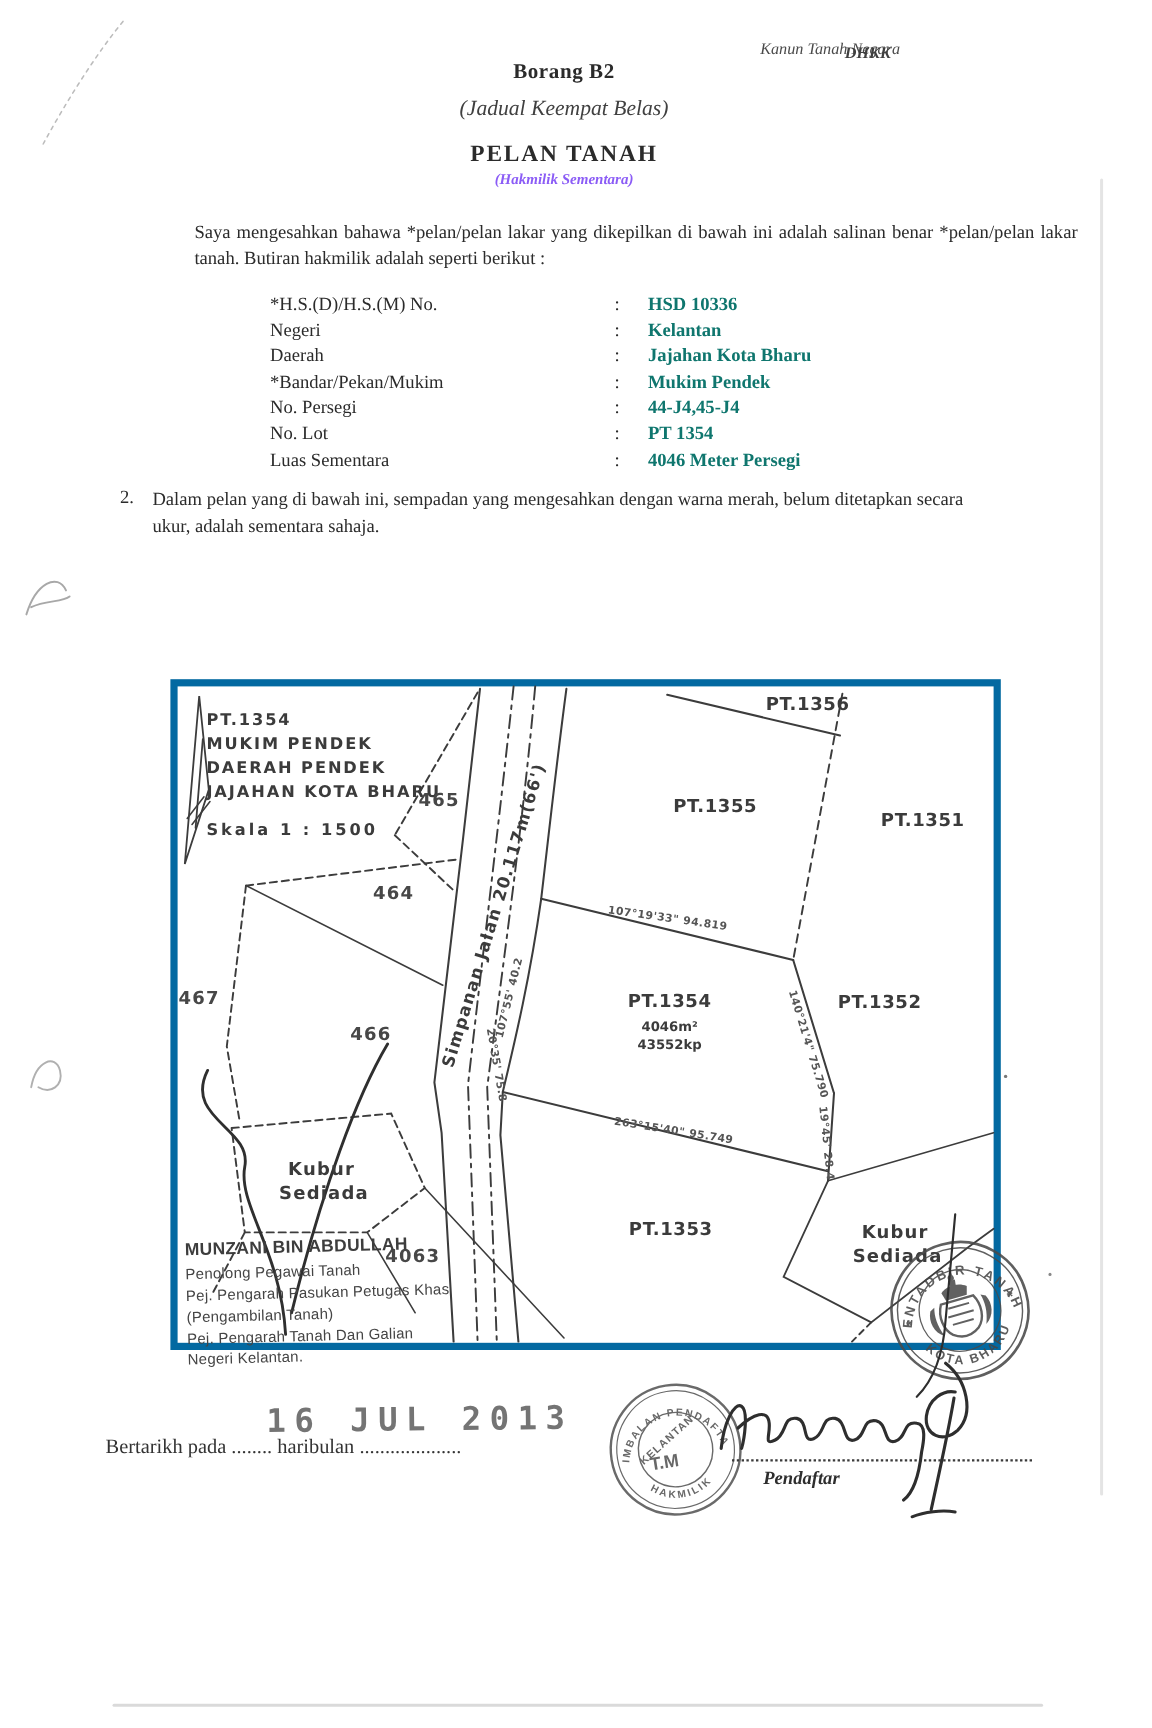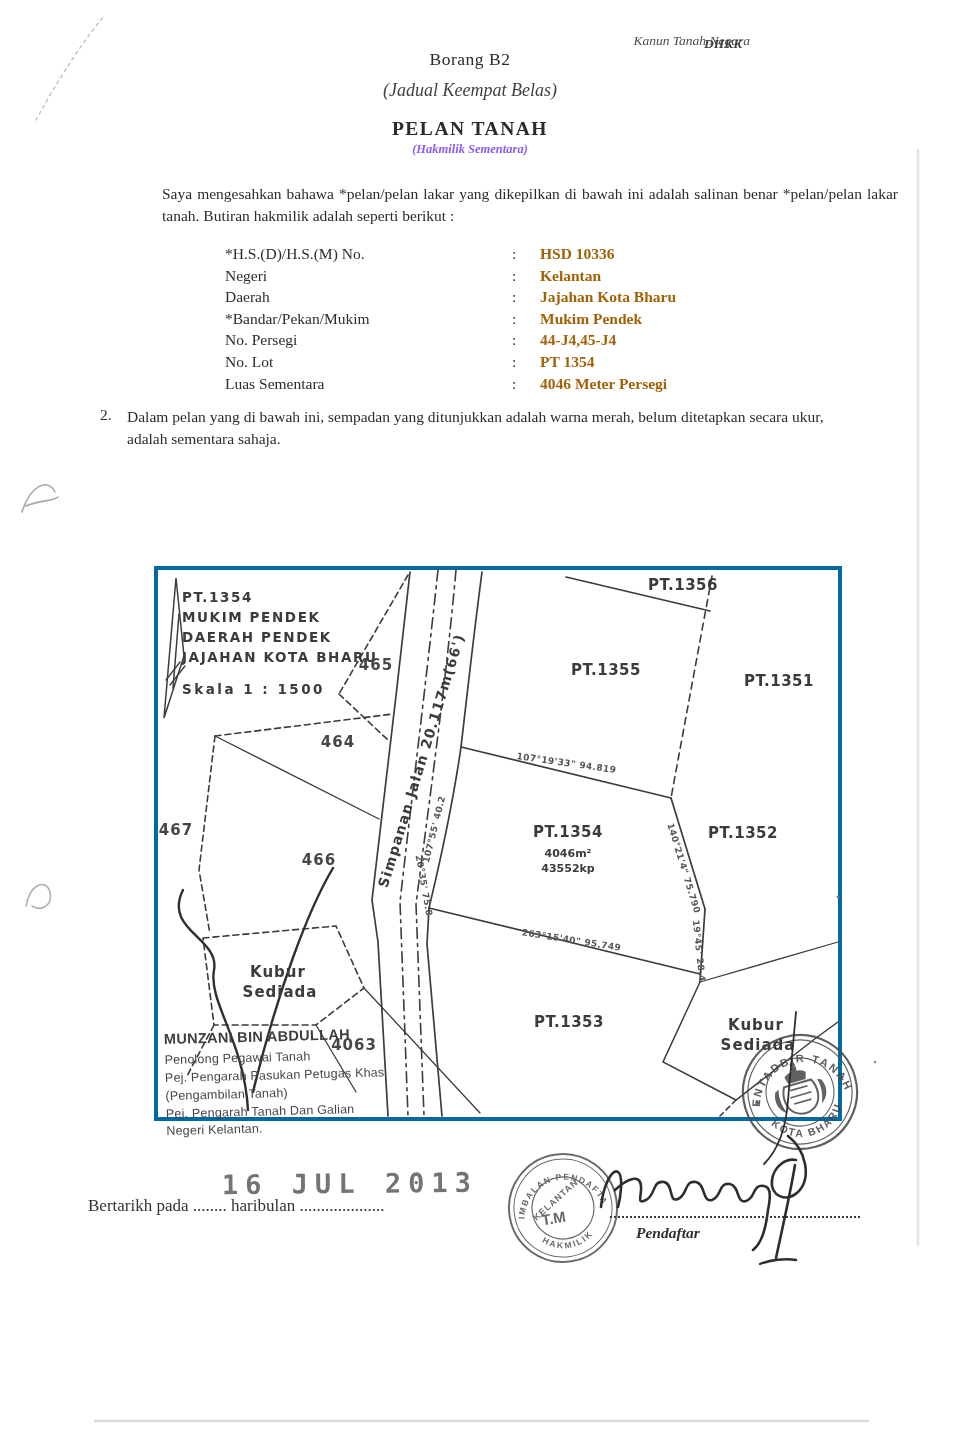--- a/index.html
+++ b/index.html
@@ -2,36 +2,36 @@
 <html><head>
 <meta charset="utf-8">
 <style>
   html,body{margin:0;padding:0;}
   body{width:960px;height:1440px;background:#ffffff;position:relative;
        font-family:"Liberation Serif",serif;color:#2b2b2b;overflow:hidden;}
   .abs{position:absolute;}
   
   .hwrap{left:190px;top:0;width:560px;text-align:center;}
   .h-kanun{top:33px;font-style:italic;font-size:13.5px;color:#4a4a4a;text-align:right;}
-  .h-borang{top:49px;font-weight:normal;font-size:17.5px;letter-spacing:.5px;}
+  .h-borang{top:49px;font-weight:bold;font-size:17.5px;letter-spacing:.5px;}
   .h-jadual{top:80px;font-style:italic;font-size:18px;color:#404040;}
   .dhkk{left:704px;top:36px;font-style:italic;font-weight:bold;font-size:13.5px;color:#3f3f3f;text-align:center;}
   .h-title{top:118px;font-weight:bold;font-size:19.5px;letter-spacing:1.5px;}
   .h-sub{top:142px;font-style:italic;font-weight:bold;font-size:12.5px;color:#8b5cf6;}
   
   .para1{left:127px;top:183px;width:736px;font-size:15.5px;line-height:1.45;text-align:justify;margin-left:35px;}
   .details{left:225px;top:243px;width:560px;font-size:15.5px;}
   .drow{display:flex;line-height:21.6px;}
   .dl{width:287px;}
   .dc{width:28px;}
-  .dv{flex:1;font-weight:bold;color:#a16207;}
+  .dv{flex:1;font-weight:bold;color:#0f766e;}
   .p2num{left:100px;top:406px;font-size:15.5px;}
   .para2{left:127px;top:406px;width:705px;font-size:15.5px;line-height:1.45;}
   
-  .map{left:142px;top:566px;width:680px;height:547px;border:4px solid #0369a1;overflow:visible;margin-left:12px;}
+  .map{left:142px;top:566px;width:680px;height:547px;border:6px solid #0369a1;overflow:visible;}
   .map svg{overflow:visible;display:block;}
   .map text{font-family:"DejaVu Sans",sans-serif;fill:#3b3b3b;}
   text.lot{font-size:15px;font-weight:700;letter-spacing:.5px;}
   text.oldlot{font-size:15px;font-weight:600;letter-spacing:1px;fill:#474747;}
   text.area{font-size:11px;font-weight:700;}
   text.kub{font-size:15px;font-weight:700;letter-spacing:1px;}
   text.tb{font-size:13.5px;font-weight:600;letter-spacing:1.6px;}
   text.scale{font-size:13.5px;font-weight:600;letter-spacing:2.5px;}
   text.road{font-size:14px;font-weight:700;letter-spacing:1.2px;}
   text.brg{font-size:9px;font-weight:600;letter-spacing:.4px;fill:#555;}
@@ -92,21 +92,21 @@
     <span class="dv">PT 1354</span>
   </div>
   <div class="drow">
     <span class="dl">Luas Sementara</span>
     <span class="dc">:</span>
     <span class="dv">4046 Meter Persegi</span>
   </div>
 </div>
 
 <div class="abs p2num">2.</div>
-<div class="abs para2">Dalam pelan yang di bawah ini, sempadan yang ditunjukkan adalah warna merah, belum ditetapkan secara ukur, adalah sementara sahaja.</div>
+<div class="abs para2">Dalam pelan yang di bawah ini, sempadan yang mengesahkan dengan warna merah, belum ditetapkan secara ukur, adalah sementara sahaja.</div>
 
 <div class="abs map">
 <svg viewBox="0 0 680 547" width="680" height="547">
   <g fill="none" stroke="#3c3c3c" stroke-width="1.6" stroke-linecap="round">
 
     <g stroke-width="1.5">
       <path d="M 18,8 L 6,148 L 26,86 Z"></path>
       <path d="M 15,118 L 21,44"></path>
       <path d="M 8,110 L 22,92 M 12,115 L 27,96" stroke-width="1.3"></path>
     </g>

